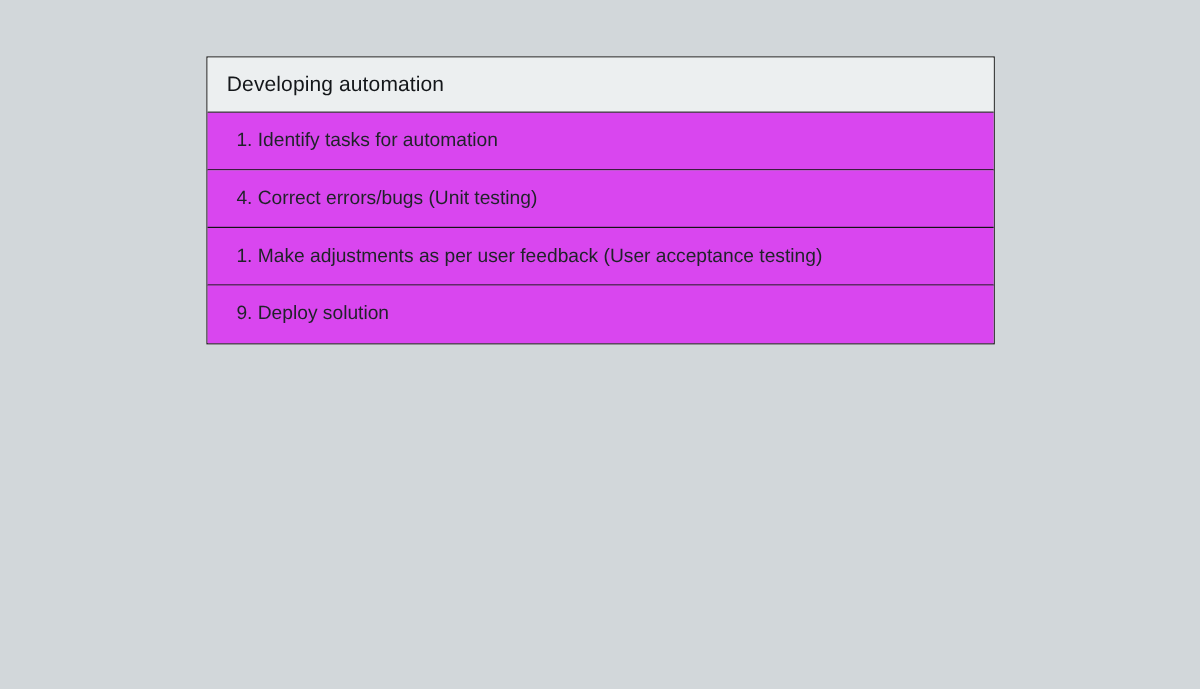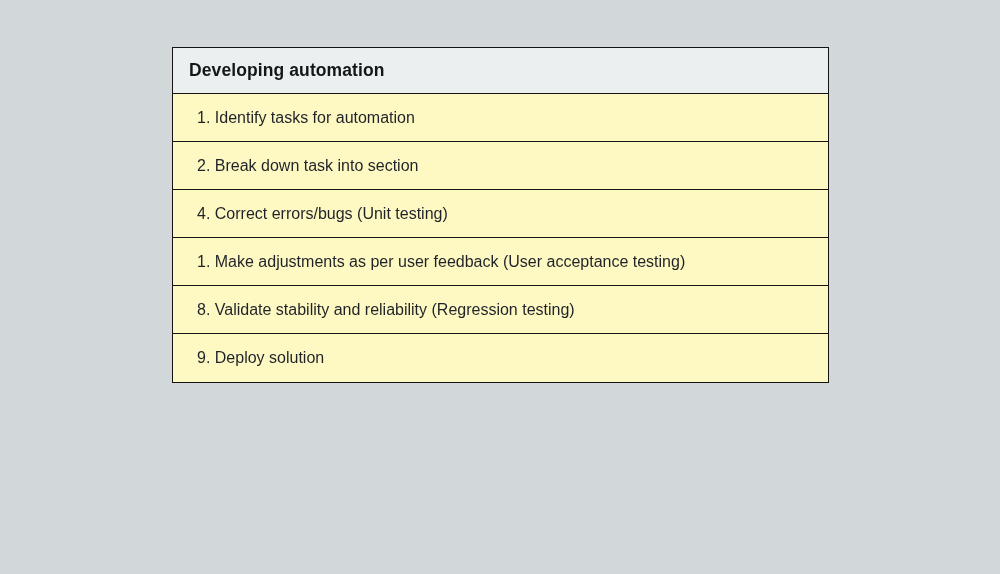--- a/index.html
+++ b/index.html
@@ -27,28 +27,28 @@
   }
   .steps-table .header-row {
     box-sizing: border-box;
     height: 46px;
     background: #eceff0;
     border-bottom: 1.5px solid #141414;
     display: flex;
     align-items: center;
     padding-left: 16px;
     font-size: 17.5px;
-    font-weight: bold;
+    font-weight: normal;
     color: #14171a;
     letter-spacing: 0.1px;
   }
   .steps-table .step-row {
     box-sizing: border-box;
     height: 48px;
-    background: #fef9c3;
+    background: #d946ef;
     border-bottom: 1px solid #141414;
     display: flex;
     align-items: center;
     padding-left: 24px;
     font-size: 16px;
     font-weight: 400;
     color: #1f2328;
   }
   .steps-table .step-row:last-child {
     border-bottom: none;
@@ -58,27 +58,21 @@
 <body>
 
 <div class="steps-table">
   <div class="header-row">
     <span>Developing automation</span>
   </div>
   <div class="step-row">
     <span>1. Identify tasks for automation</span>
   </div>
   <div class="step-row">
-    <span>2. Break down task into section</span>
-  </div>
-  <div class="step-row">
     <span>4. Correct errors/bugs (Unit testing)</span>
   </div>
   <div class="step-row">
     <span>1. Make adjustments as per user feedback (User acceptance testing)</span>
-  </div>
-  <div class="step-row">
-    <span>8. Validate stability and reliability (Regression testing)</span>
   </div>
   <div class="step-row">
     <span>9. Deploy solution</span>
   </div>
 </div>
 
 </body></html>

